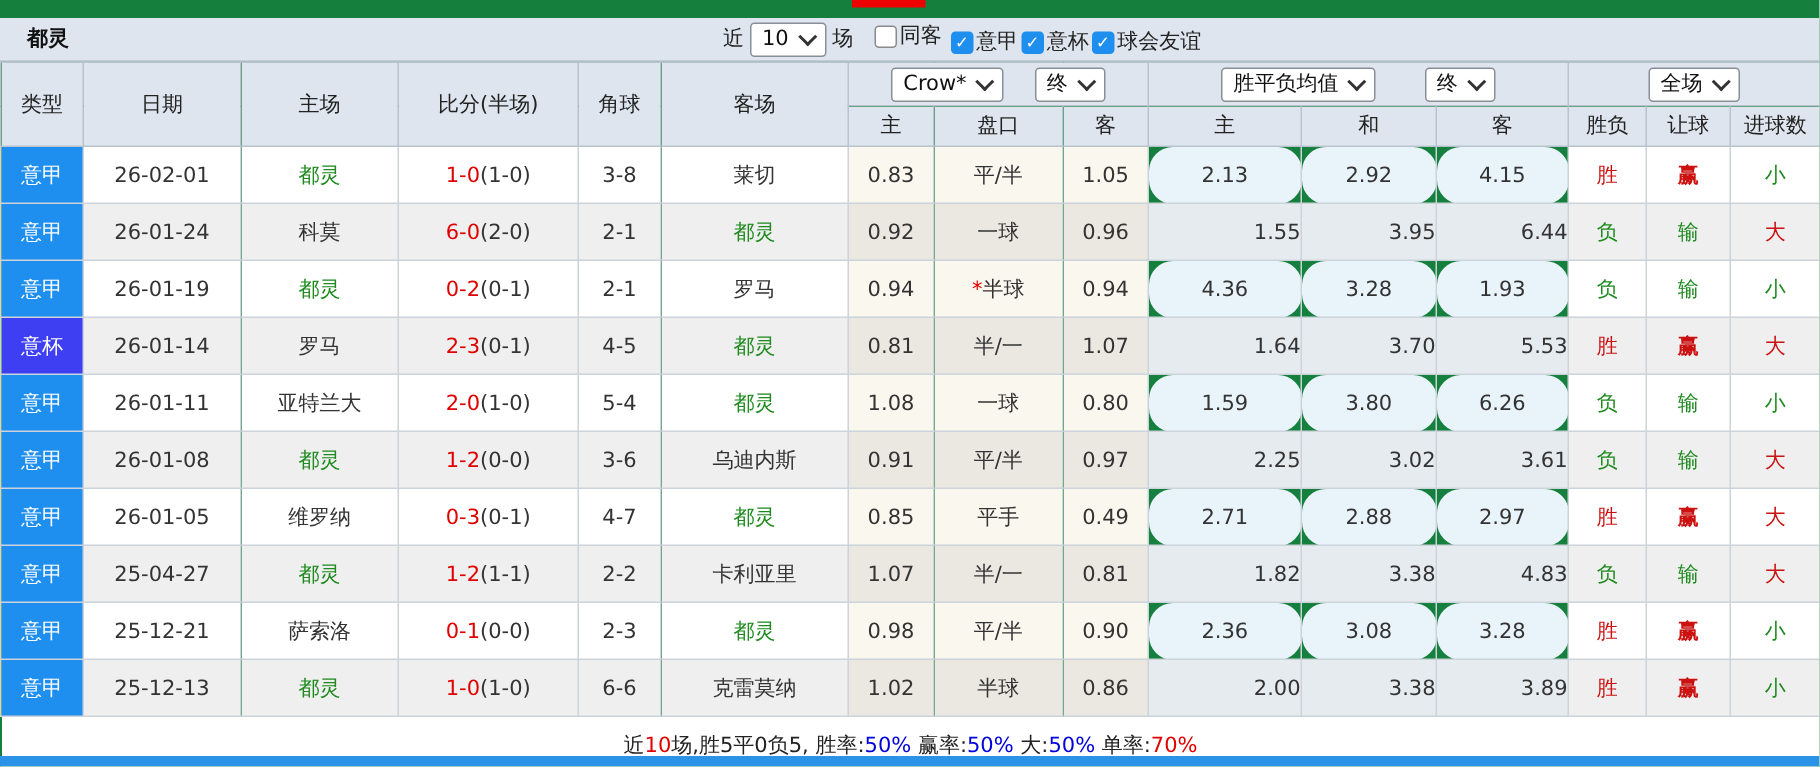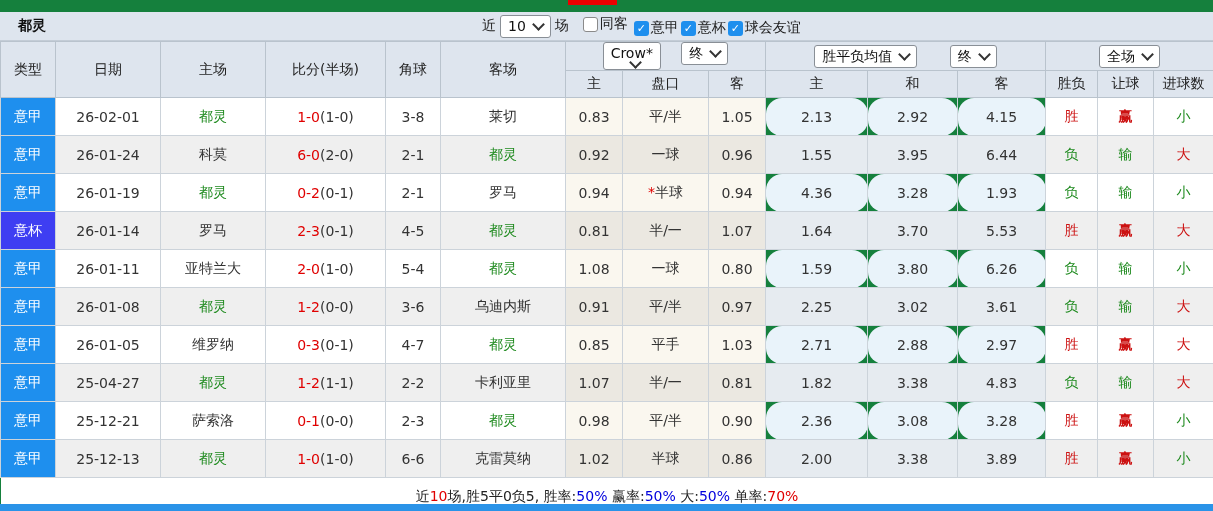--- a/index.html
+++ b/index.html
@@ -27,28 +27,28 @@
   .chev{width:7px;height:7px;border-left:2px solid #333;border-bottom:2px solid #333;
         transform:rotate(-45deg);display:inline-block;margin-left:8px;margin-top:-4px;}
 
   
   table.match{position:absolute;top:41px;left:0;width:1213px;border-collapse:collapse;table-layout:fixed;}
   th,td{border:1px solid #ccd3da;text-align:center;padding:0;font-weight:normal;overflow:hidden;}
   thead th{background:#dee5ee;border-color:#b9c3cd;color:#222;}
   thead tr.r1 th{height:28px;}
   thead tr.r2 th{height:26px;}
   thead .sel-cell{background:#dee5ee;}
-  thead .gap1{margin-right:16px;flex-direction:column;}
+  thead .gap1{margin-right:16px;}
   thead .gap2{margin-right:28px;}
   tbody td{height:37px;background:#fff;}
   tr.even td{background:#efefef;}
   tr.odd td.c-crow{background:#faf7ef;}
   tr.even td.c-crow{background:#ebe8e1;}
   tr.odd td.c-avg{background:#e9f3fa;border-radius:16px;}
-  tr.even td.c-avg{background:#e6ebf0;}
+  tr.even td.c-avg{background:#e6ebf0;text-align:right;}
   td.c-league.seriea{background:#1e8fee !important;color:#fff;}
   td.c-league.cup{background:#3e3ef2 !important;color:#fff;}
   .green{color:#1e8a1e;}
   .red{color:#cc1111;}
   td.c-score .ft{color:#e00000;}
   td.c-score .ht{color:#333;}
   .star{color:#e00000;}
   td.c-rq.red{font-weight:bold;}
   tfoot td{height:37px;background:#fff;border-left:none;border-right:none;border-bottom:none;border-top:1px solid #ccd3da;}
   .seg-dark{color:#222;}
@@ -258,21 +258,21 @@
   </tr>
         <tr class="odd">
     <td class="c-league seriea">意甲</td>
     <td class="c-date">26-01-05</td>
     <td class="c-home">维罗纳</td>
     <td class="c-score"><span class="ft">0-3</span><span class="ht">(0-1)</span></td>
     <td class="c-corner">4-7</td>
     <td class="c-away green">都灵</td>
     <td class="c-crow">0.85</td>
     <td class="c-crow">平手</td>
-    <td class="c-crow">1.03</td>
+    <td class="c-crow">0.49</td>
     <td class="c-avg">2.71</td>
     <td class="c-avg">2.88</td>
     <td class="c-avg">2.97</td>
     <td class="c-res red">胜</td>
     <td class="c-rq red">赢</td>
     <td class="c-goals red">大</td>
   </tr>
         <tr class="even">
     <td class="c-league seriea">意甲</td>
     <td class="c-date">25-04-27</td>

